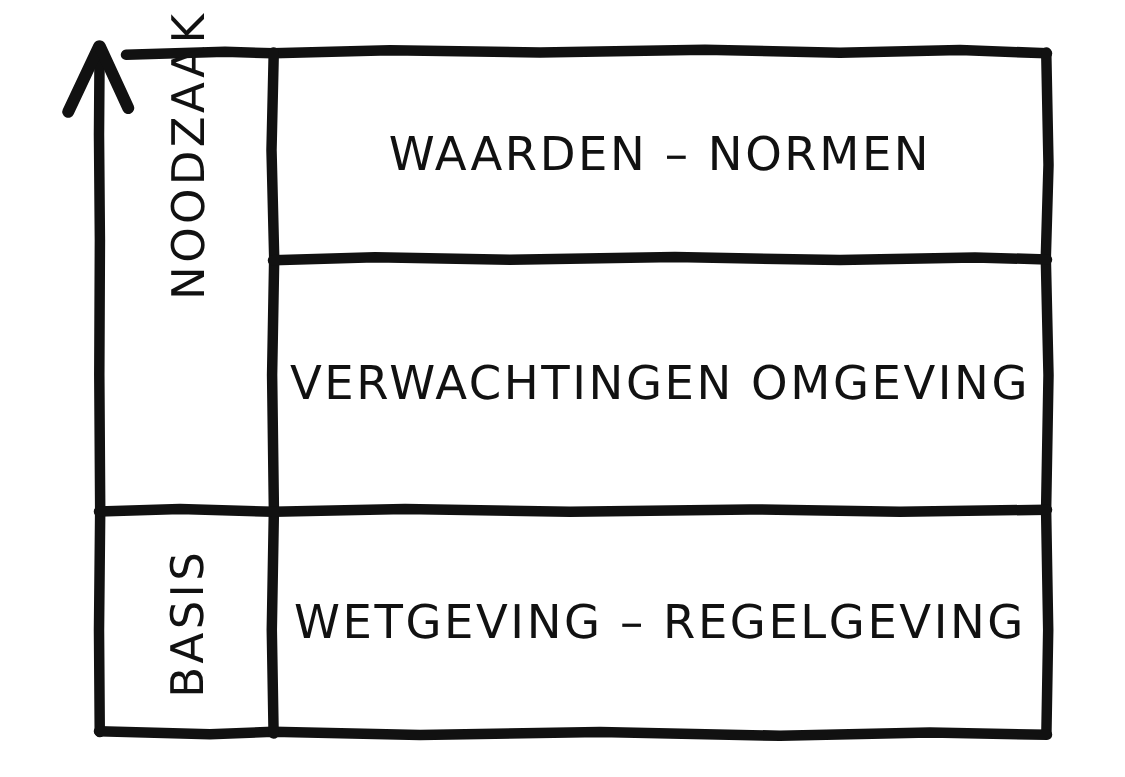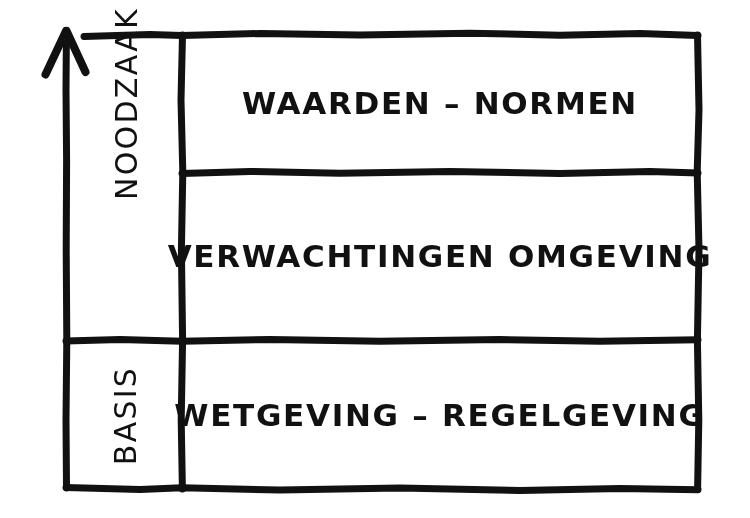--- a/index.html
+++ b/index.html
@@ -19,21 +19,21 @@
     position: absolute;
     left: 0;
     top: 0;
     width: 750px;
     height: 518px;
   }
   .cell-text {
     position: absolute;
     color: #111111;
     font-family: "DejaVu Sans", sans-serif;
-    font-weight: 700;
+    font-weight: 400;
     letter-spacing: 0.055em;
     white-space: nowrap;
     user-select: none;
   }
   .row-label-text {
     position: absolute;
     color: #111111;
     font-family: "DejaVu Sans", sans-serif;
     font-weight: 400;
     letter-spacing: 0.075em;

